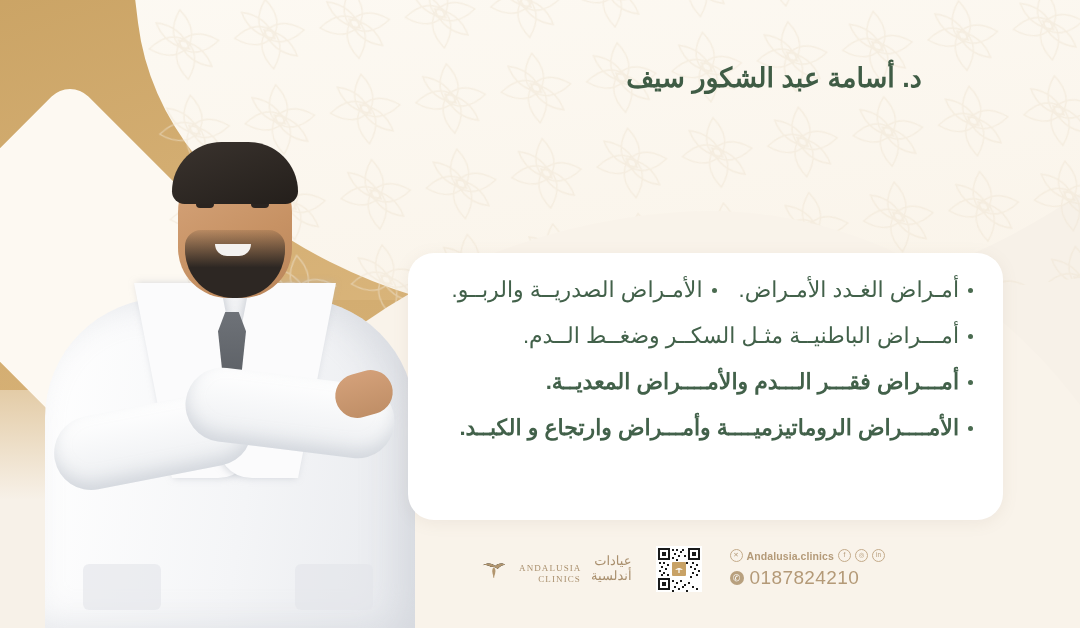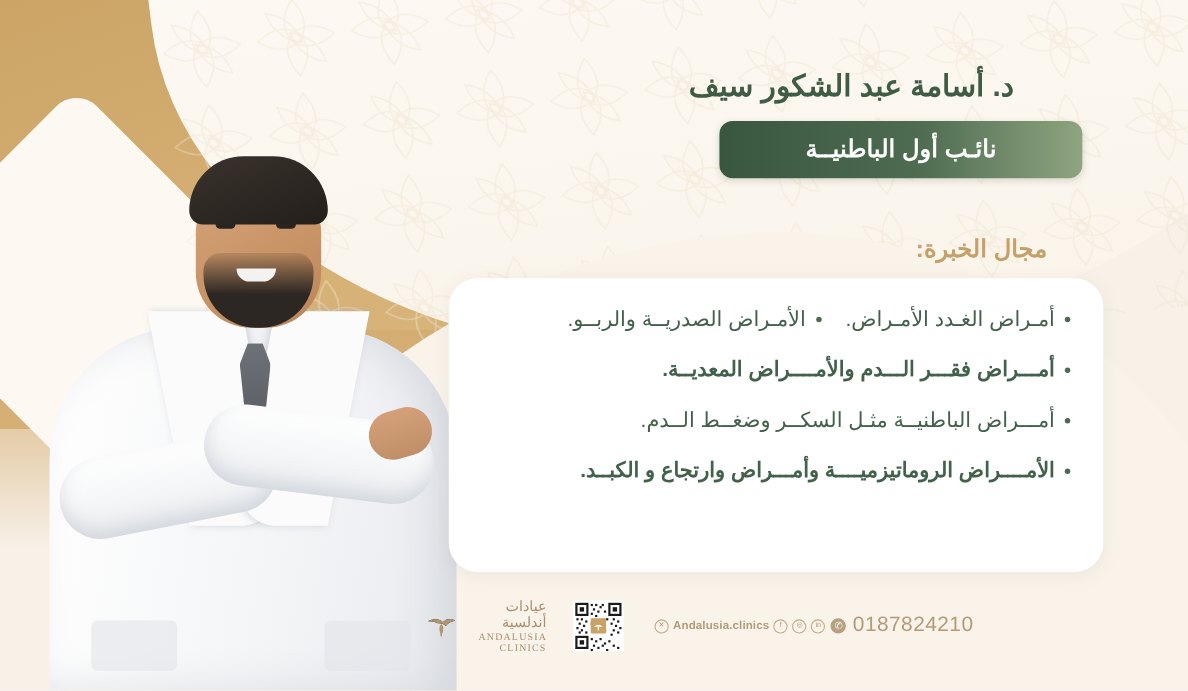--- a/index.html
+++ b/index.html
@@ -127,47 +127,47 @@
     background:#ffffff;border-radius:26px;
     box-shadow:0 3px 16px rgba(150,132,108,.10);
   }
   .bullets{
     position:absolute;inset:0;padding:14px 30px 10px 22px;direction:rtl;box-sizing:border-box;
   }
   .b-row{display:flex;align-items:center;justify-content:flex-start;height:46px;}
   .b-row.split{justify-content:flex-start;gap:22px;}
   .bullet-item{display:flex;align-items:center;gap:9px;}
   .dot{width:5px;height:5px;border-radius:50%;background:#4a6b50;flex:none;}
-  .b-text{font-size:19px;color:#42614a;direction:rtl;white-space:nowrap;}
+  .b-text{font-size:22px;color:#42614a;direction:rtl;white-space:nowrap;}
   .b-text.bold{font-weight:bold;}
   .b-text.small{font-size:17.5px;}
 
   
   .footer{position:absolute;left:540px;top:540px;width:345px;height:58px;display:flex;align-items:center;}
-  .foot-contact{display:flex;flex-direction:row;gap:5px;direction:ltr;padding-left:4px;}
+  .foot-contact{display:flex;flex-direction:column;gap:5px;direction:ltr;padding-left:4px;}
   .handle-row{display:flex;align-items:center;gap:4px;}
   .handle-text{font-size:10.5px;font-weight:bold;color:#b49a78;letter-spacing:.1px;}
   .mini-icon{
     width:11px;height:11px;border-radius:50%;border:1px solid #c4ab8a;
     display:inline-flex;align-items:center;justify-content:center;
     font-size:6.5px;color:#b49a78;line-height:1;
   }
   .phone-row{display:flex;align-items:center;gap:6px;}
   .phone-glyph{
     width:14px;height:14px;border-radius:50%;background:#b8a07e;color:#fff;
     display:flex;align-items:center;justify-content:center;font-size:9px;
   }
   .phone-text{font-size:19px;color:#b49a78;letter-spacing:.4px;}
   .divider{width:1px;height:46px;background:#ddd0bb;margin:0 12px;}
   .qr{
     width:46px;height:46px;position:relative;background:#fff;
   }
   .qr svg{display:block;}
   .brand{display:flex;align-items:center;gap:8px;direction:rtl;}
-  .brand-text{display:flex;flex-direction:column;align-items:flex-end;line-height:1.15;}
+  .brand-text{display:flex;flex-direction:row;align-items:flex-end;line-height:1.15;}
   .brand-ar{font-size:13px;color:#a98f6d;}
   .brand-en{font-size:9px;color:#a98f6d;letter-spacing:1.1px;font-family:"Liberation Serif", serif;}
   .brand-mark{width:40px;height:30px;}
 </style>
 </head>
 <body>
 
 <div class="stage">
 
   <div class="bg-art">
@@ -213,46 +213,44 @@
     <div class="doc-hair"></div>
     <div class="doc-arm-l"></div>
     <div class="doc-arm-r"></div>
     <div class="doc-hand"></div>
     <div class="doc-pocket l"></div>
     <div class="doc-pocket r"></div>
   </div>
 
   <div class="right-col">
     <div class="doctor-name">د. أسامة عبد الشكور سيف</div>
-    <div class="title-badge">نائـب أول الباطنيــة</div>
-    <div class="expertise-heading">مجال الخبرة:</div>
   </div>
 
   <div class="card">
     <div class="bullets" id="bullets">
         <div class="b-row split">
           <div class="bullet-item">
             <span class="dot"></span>
             <span class="b-text">أمـراض الغـدد الأمـراض.</span>
           </div>
           <div class="bullet-item">
             <span class="dot"></span>
             <span class="b-text">الأمـراض الصدريــة والربــو.</span>
           </div>
         </div>
         <div class="b-row">
           <div class="bullet-item">
             <span class="dot"></span>
-            <span class="b-text bold">أمـــراض فقـــر الـــدم والأمــــراض المعديــة.</span>
+            <span class="b-text">أمـــراض الباطنيــة مثـل السكــر وضغــط الــدم.</span>
           </div>
         </div>
         <div class="b-row">
           <div class="bullet-item">
             <span class="dot"></span>
-            <span class="b-text">أمـــراض الباطنيــة مثـل السكــر وضغــط الــدم.</span>
+            <span class="b-text bold">أمـــراض فقـــر الـــدم والأمــــراض المعديــة.</span>
           </div>
         </div>
         <div class="b-row">
           <div class="bullet-item">
             <span class="dot"></span>
             <span class="b-text bold">الأمــــراض الروماتيزميــــة وأمـــراض وارتجاع و الكبــد.</span>
           </div>
         </div>
       </div>
   </div>

